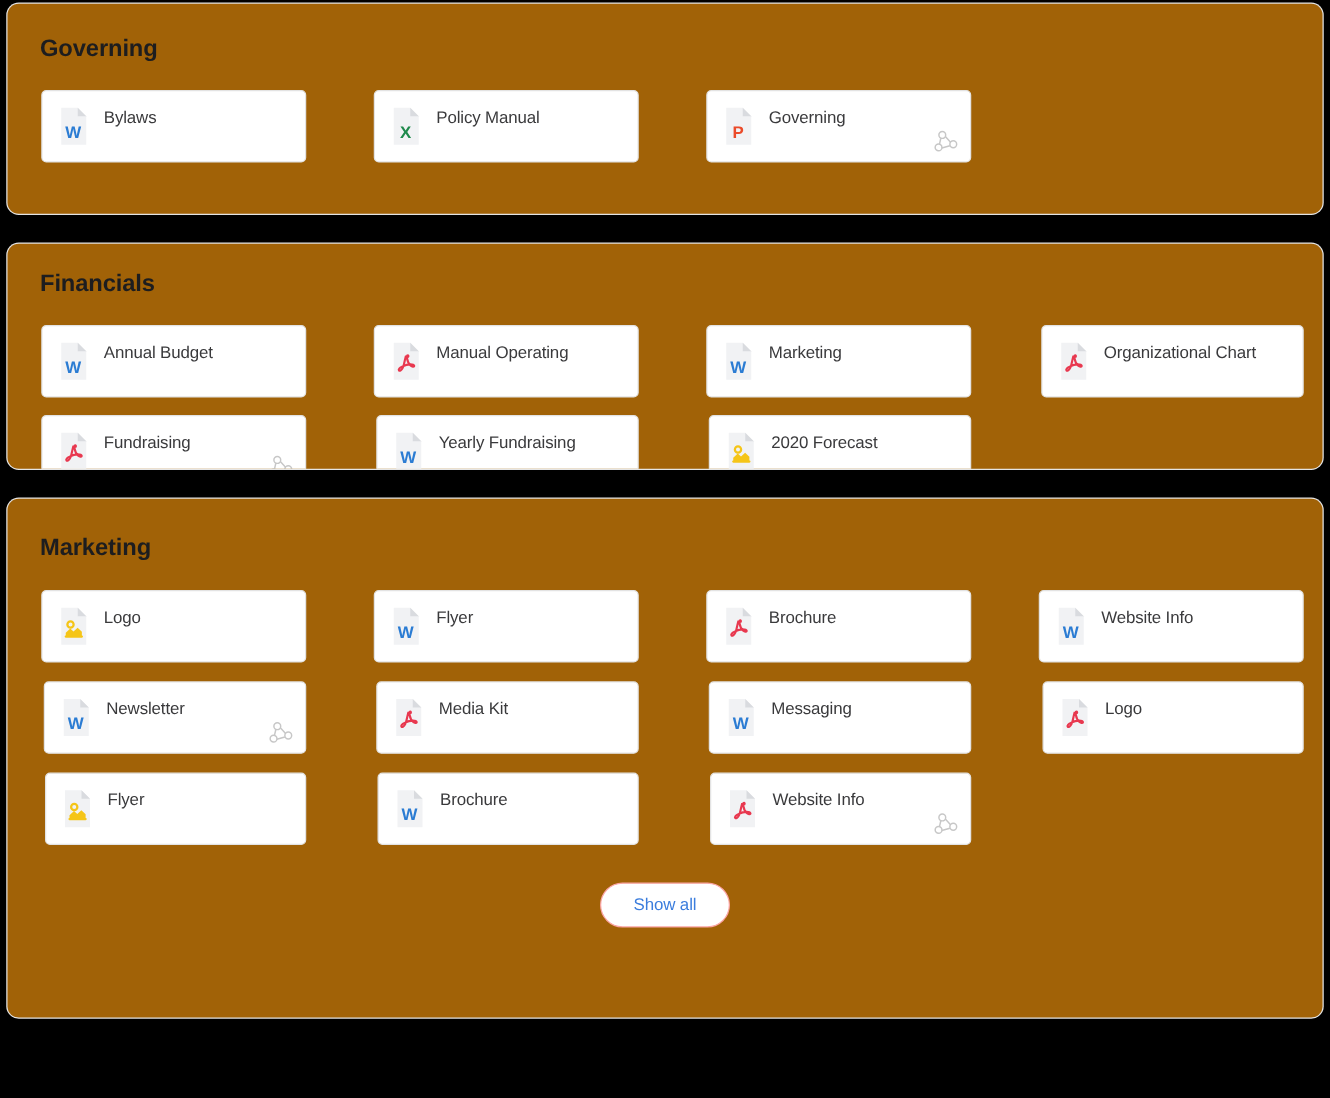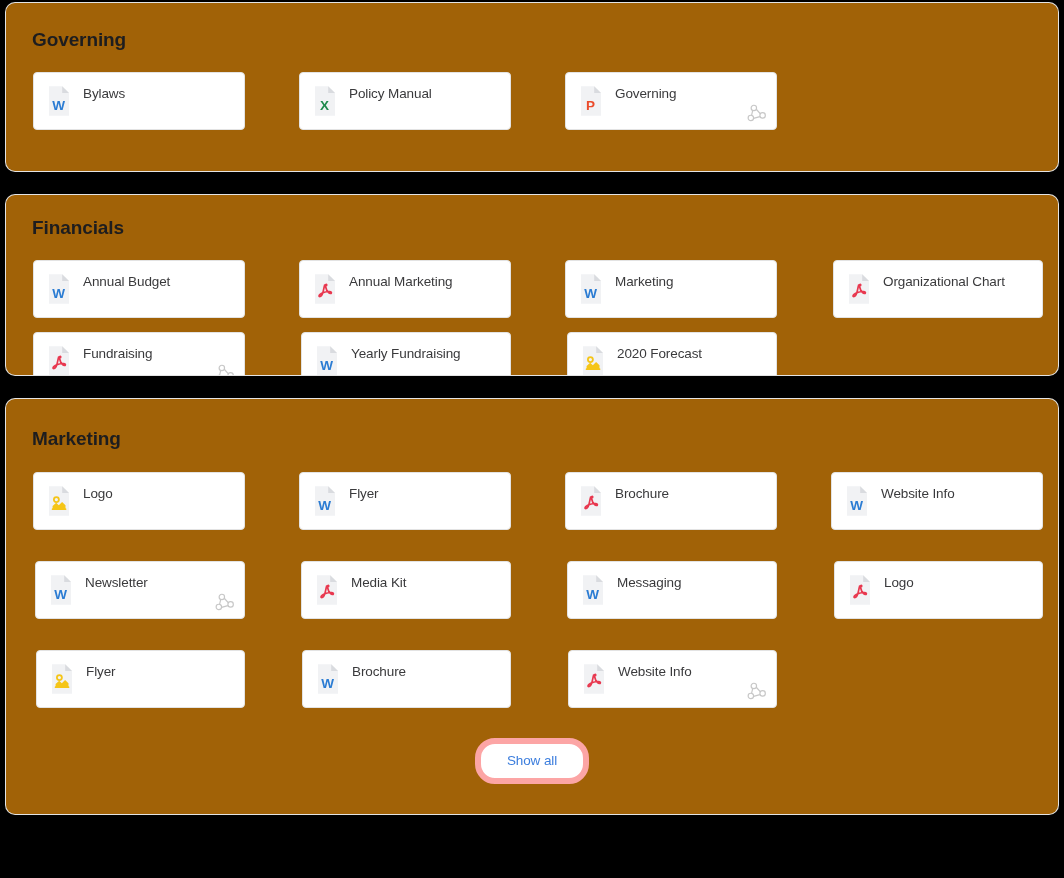--- a/index.html
+++ b/index.html
@@ -47,21 +47,21 @@
 
   
   .grid {
     display: grid;
     grid-template-columns: repeat(4, 212px);
     column-gap: 54px;
     row-gap: 14px;
     padding-left: 27px;
     margin-top: 21px;
   }
-  .panel.marketing .grid { row-gap: 31px; margin-top: 22px; }
+  .panel.marketing .grid { row-gap: 15px; margin-top: 22px; }
 
   .card {
     position: relative;
     height: 58px;
     border: 1px solid #e3e3e3;
     border-radius: 4px;
     background: #ffffff;
     display: flex;
     align-items: center;
     padding-left: 12px;
@@ -97,21 +97,21 @@
   .showall-wrap {
     display: flex;
     justify-content: center;
     margin-top: 30px;
   }
   .showall-btn {
     font-family: "Liberation Sans", "DejaVu Sans", sans-serif;
     font-size: 13.5px;
     color: #3b7ddd;
     background: #ffffff;
-    border: 6px solid #fca5a5;
+    border: 1px solid #fca5a5;
     border-radius: 20px;
     padding: 9px 26px 10px;
     cursor: pointer;
     letter-spacing: -0.1px;
   }
 </style>
 </head>
 <body>
 
 <div class="stack">
@@ -174,21 +174,21 @@
         <div class="card">
           <span style="display: block;">
             <svg class="ficon" viewBox="0 0 26 32">
               <path d="M3 1.2h13.2L23 8v22.8H3Z" fill="#f1f2f4"></path>
               <path d="M16.2 1.2 23 8h-6.8Z" fill="#d9dbdf"></path>
               <g fill="none" stroke="#e8384f" stroke-width="1.7" stroke-linecap="round">
                 <path d="M12.6 12.2c-.9 2.9-1.1 6.6-2.4 9.1-1 2-2.4 2.7-3 2.1-.7-.7.4-2.1 2.5-3.1 2.4-1.2 5.7-2 7.9-1.7 1.5.2 2 .9 1.7 1.4-.3.6-1.6.5-2.7-.4-1.4-1.1-2.5-3.4-2.9-5.6-.3-1.6-.2-2.6.4-2.7.5-.1.8.4.5 1z"></path>
               </g>
             </svg>
           </span>
-          <span class="card-label">Annual Marketing</span>
+          <span class="card-label">Manual Operating</span>
         </div>
         <div class="card">
           <span style="display: block;">
             <svg class="ficon" viewBox="0 0 26 32">
               <path d="M3 1.2h13.2L23 8v22.8H3Z" fill="#f1f2f4"></path>
               <path d="M16.2 1.2 23 8h-6.8Z" fill="#d9dbdf"></path>
               <text x="12.5" y="25" font-family="Liberation Sans, sans-serif" font-size="13.5" font-weight="bold" fill="#2b7cd3" text-anchor="middle">W</text>
             </svg>
           </span>
           <span class="card-label">Marketing</span>

